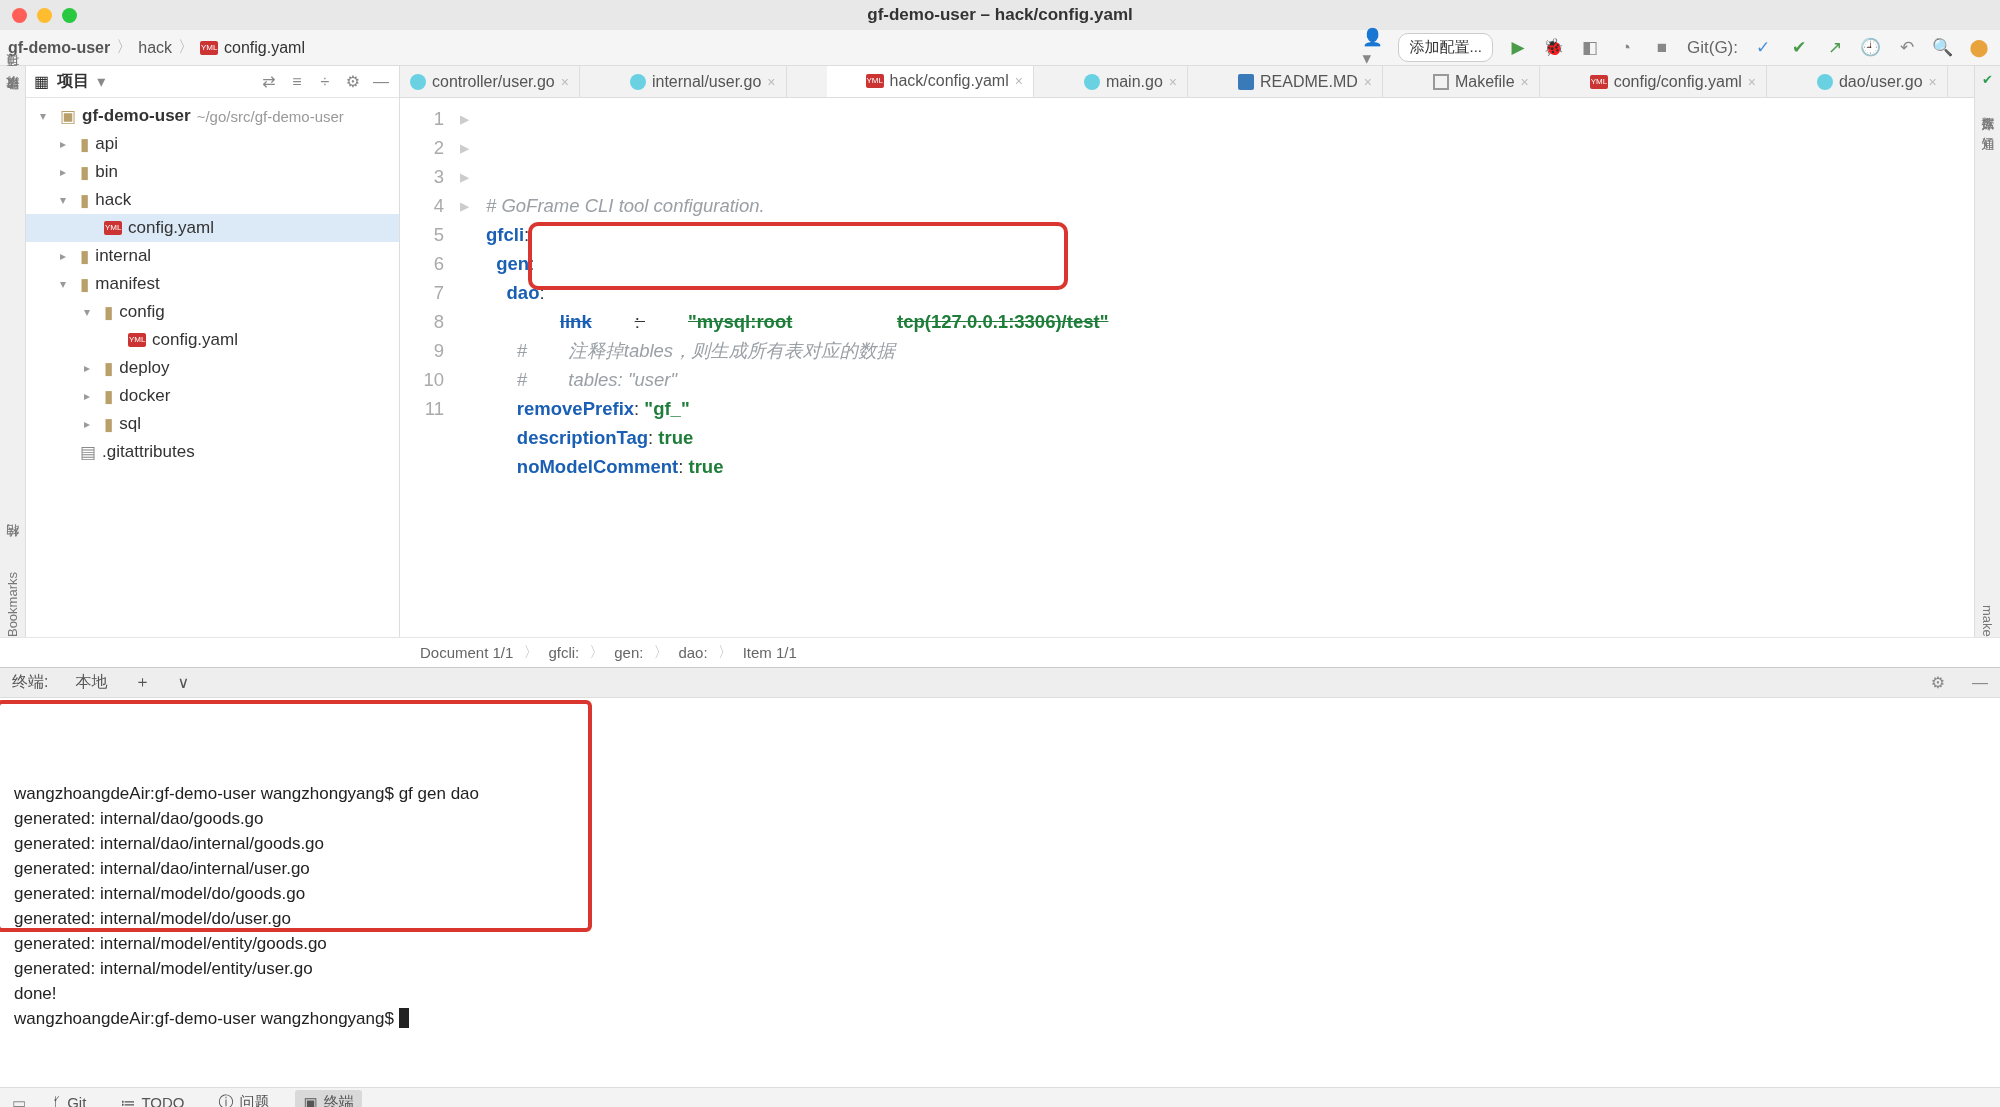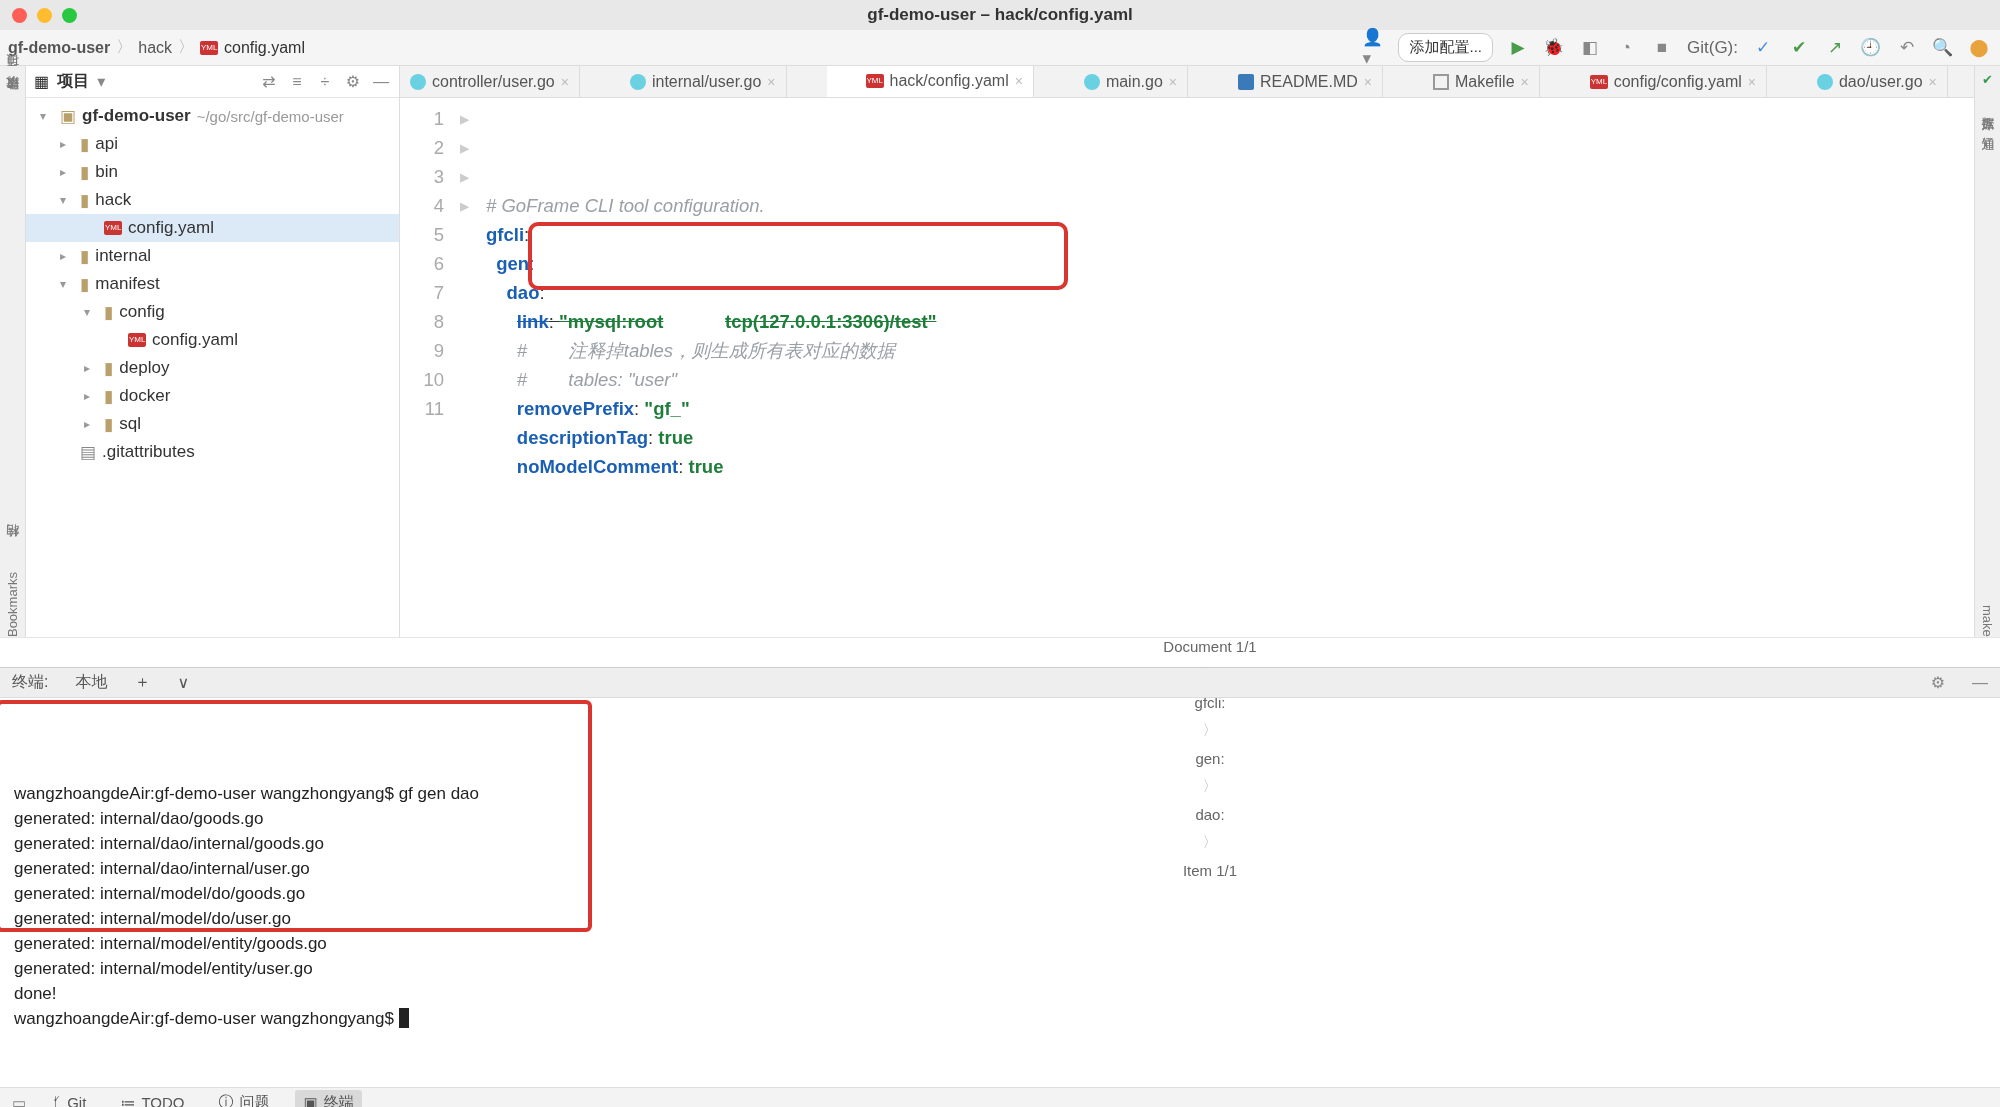--- a/index.html
+++ b/index.html
@@ -52,29 +52,29 @@
 .mk-ico{ width:16px; height:16px; border:2px solid #999; display:inline-block;}
 .etabs-more{display:flex;align-items:center;padding:0 8px;color:#888;}
 
 .codewrap { flex:1; display:flex; position:relative; font-family:"JetBrains Mono",Menlo,Consolas,monospace; font-size:18.5px; }
 .gutter { width:60px; text-align:right; color:#aaa; padding:6px 16px 0 0; line-height:29px; user-select:none; background:#fff;}
 .foldcol { width:20px; padding-top:6px; line-height:29px; color:#ccc; background:#fff;}
 .code { flex:1; padding:6px 10px 0 6px; line-height:29px; white-space:pre; position:relative;}
 .c-cmt{color:#9aa0a6; font-style:italic;}
 .c-key{color:#1a5fb4; font-weight:600;}
 .c-str{color:#1f7d3a; font-weight:600;}
-.c-strike{text-decoration:line-through;}
+.c-strike{text-decoration:line-through;margin-left:43px;}
 .hl-line{ position:absolute; left:0; right:0; height:29px; background:#fdf6d8; z-index:-1;}
 .redbox1{ position:absolute; border:4px solid #d9362f; border-radius:10px; }
 
 .rightgutter { width:26px; background:#f0f0f0; border-left:1px solid #ddd; display:flex; flex-direction:column; align-items:center; padding-top:6px; gap:20px; font-size:13px; color:#777;}
 .rightgutter .vtab{ writing-mode:vertical-rl; cursor:pointer;}
 .chk{color:#2e9e4f;}
 
-.pathbar { height:30px; border-top:1px solid #e5e5e5; background:#fff; display:flex; align-items:center; padding-left:420px; font-size:15px; color:#666; gap:10px;flex-direction:column;}
+.pathbar { height:30px; border-top:1px solid #e5e5e5; background:#fff; display:flex; align-items:center; padding-left:420px; font-size:15px; color:#666; gap:10px;}
 .pathbar .sep{color:#bbb;}
 
 
 .termpanel { height:420px; border-top:1px solid #ccc; background:#fff; display:flex; flex-direction:column; }
 .termhead { height:30px; background:#eee; border-bottom:1px solid #ddd; display:flex; align-items:center; padding:0 12px; gap:27px; font-size:16px; color:#555;}
 .termhead .spacer{flex:1;}
 .termbody { flex:1; padding:8px 14px; font-family:Menlo,Consolas,monospace; font-size:17px; line-height:25px; color:#222; position:relative; white-space:pre;}
 .redbox2{ position:absolute; border:4px solid #d9362f; border-radius:6px; }
 .cursor{ display:inline-block; width:10px; height:20px; background:#222; vertical-align:text-bottom;}
 

